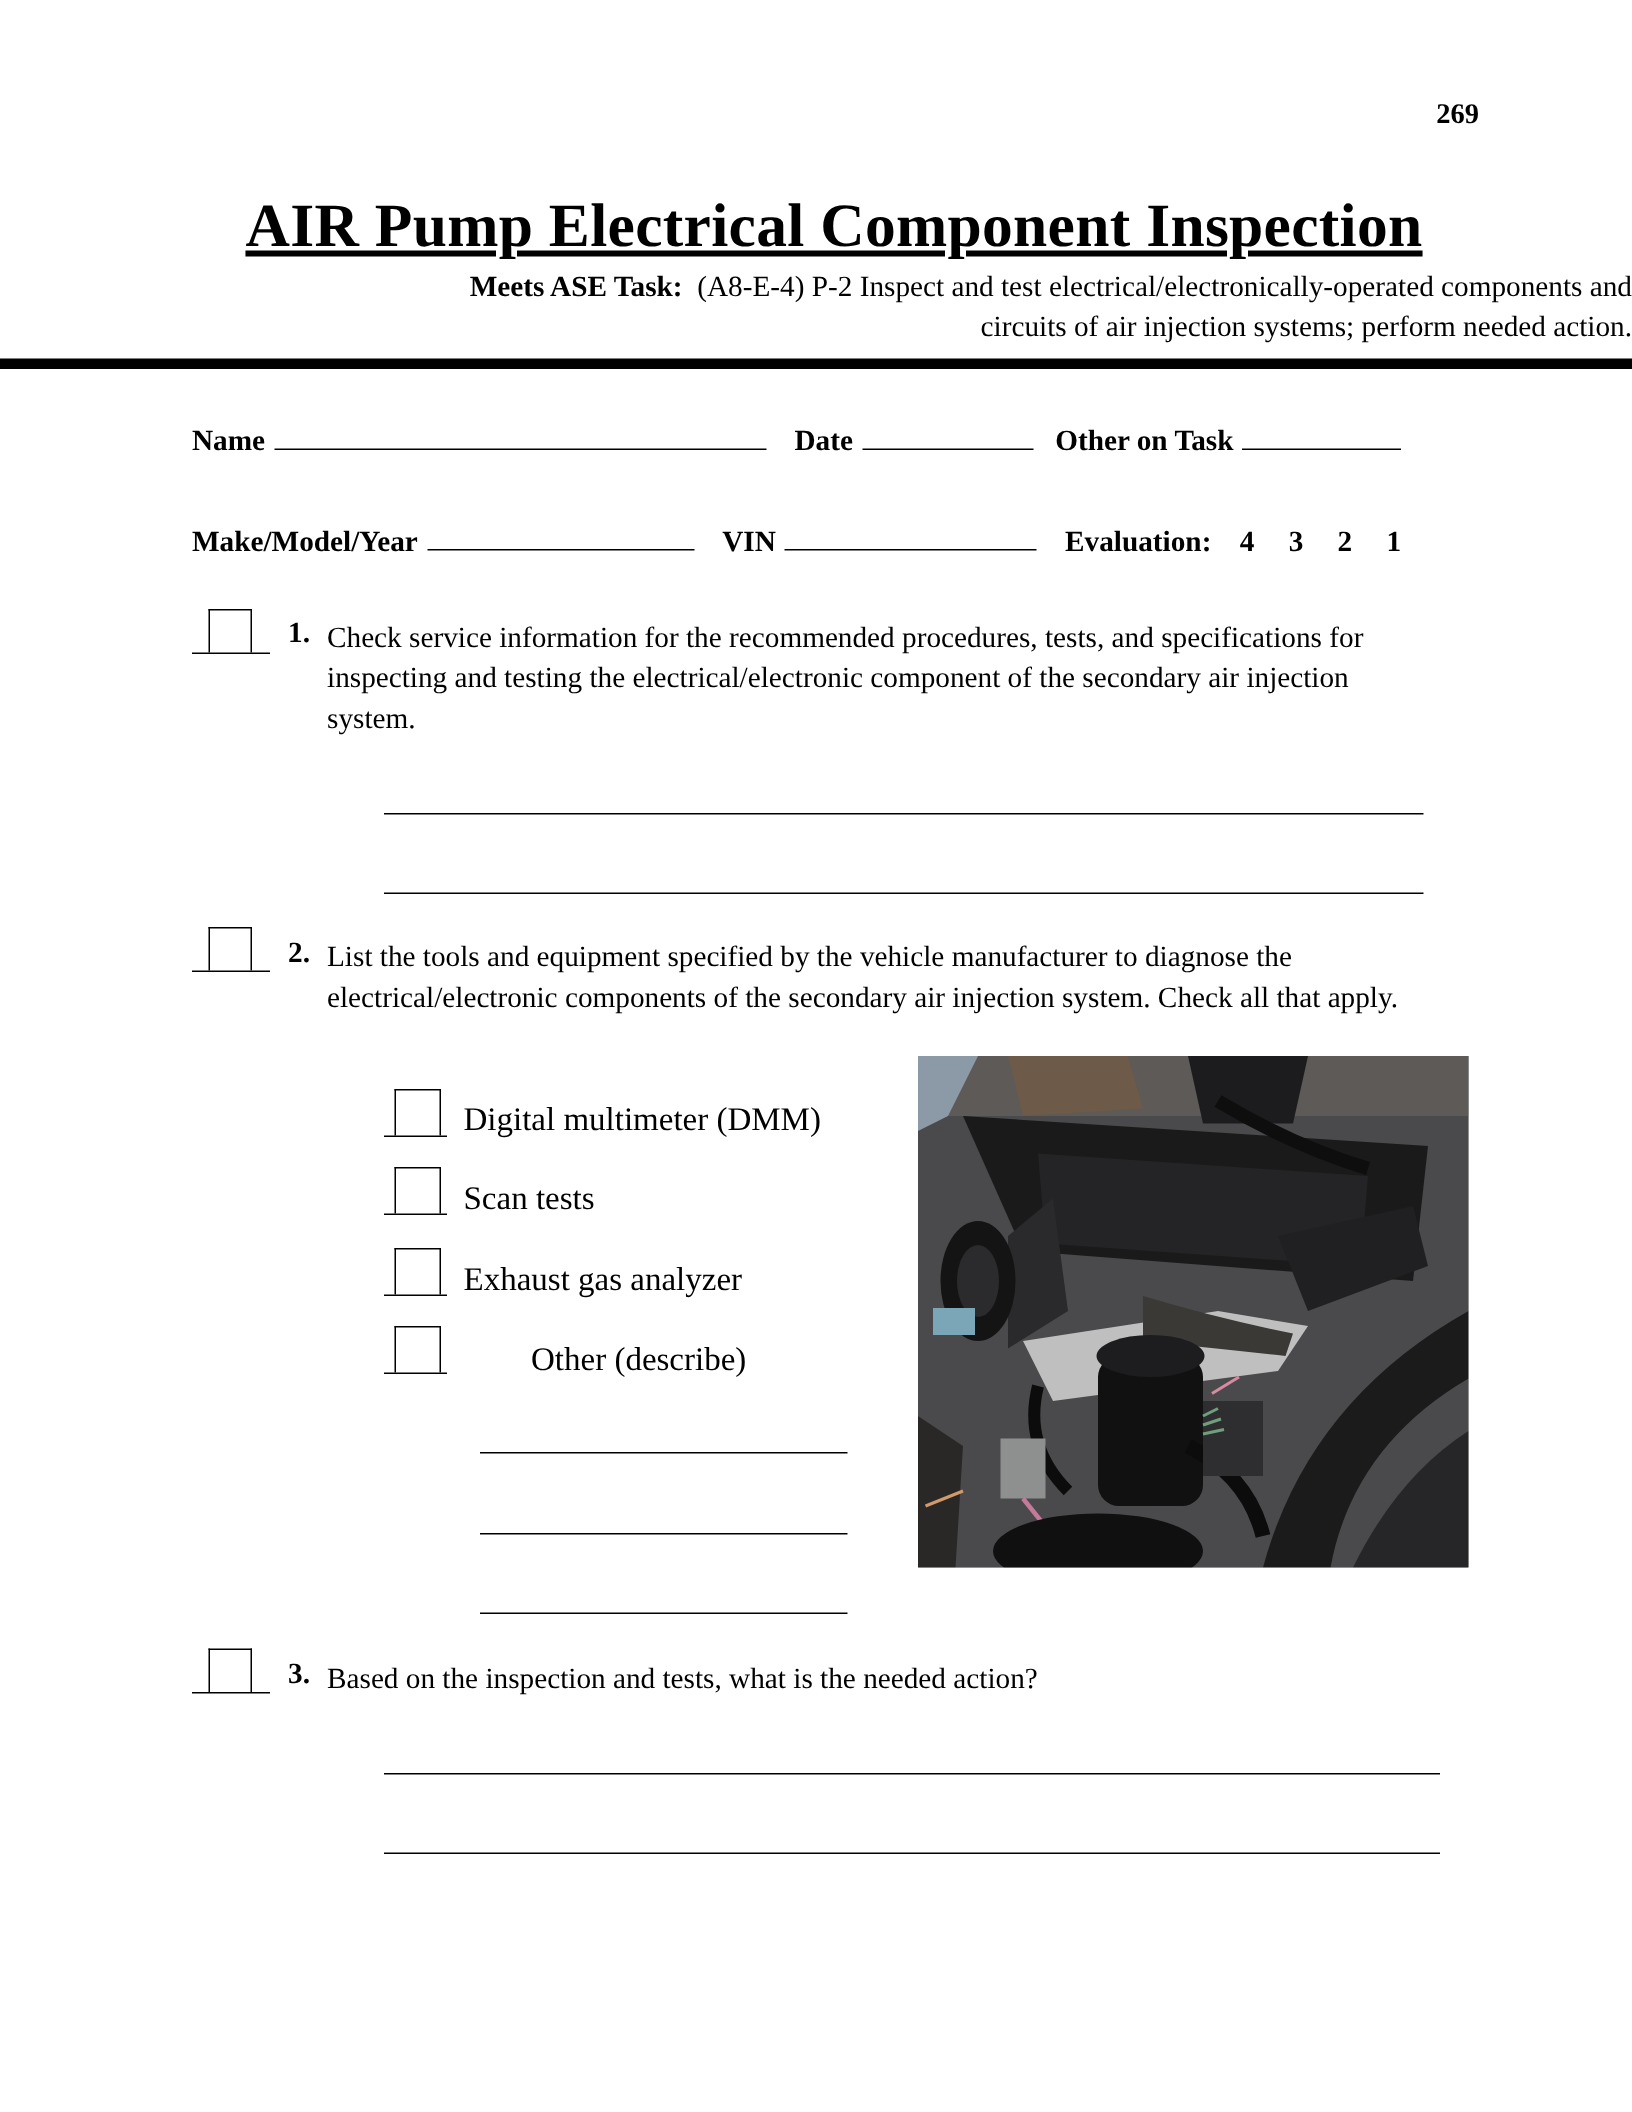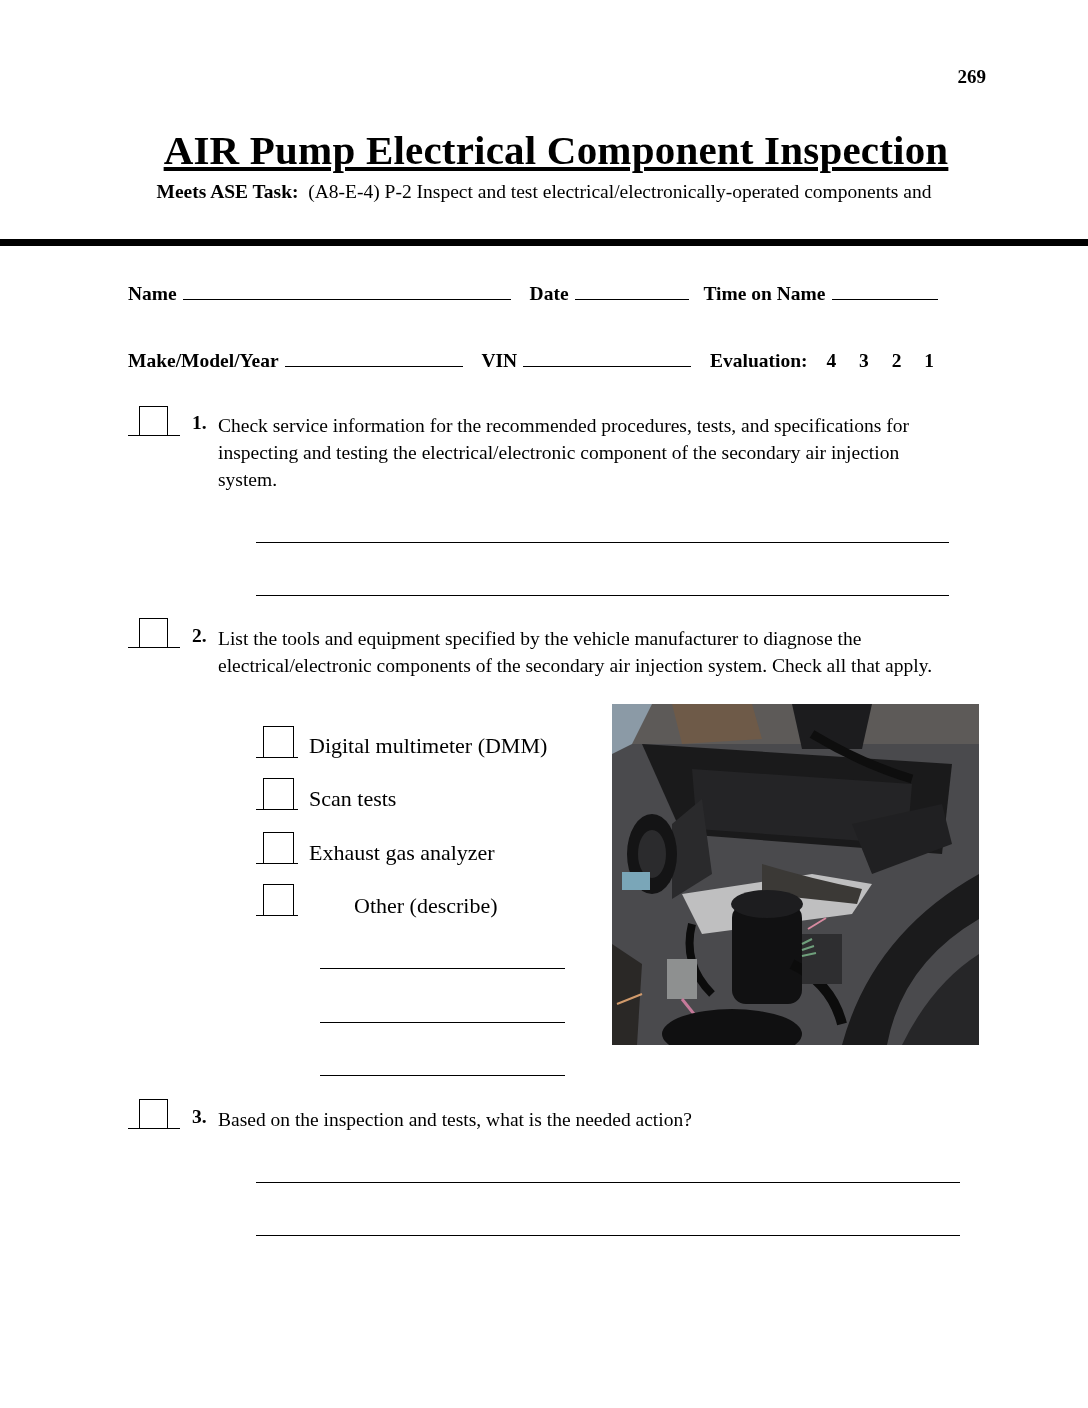--- a/index.html
+++ b/index.html
@@ -1,21 +1,21 @@
 <!DOCTYPE html>
 <html><head>
 <meta charset="utf-8">
 <style>
   html, body { margin:0; padding:0; background:#ffffff; }
   body { width:1088px; height:1408px; position:relative; overflow:hidden;
          font-family:"Liberation Serif","DejaVu Serif",serif; color:#000; }
   .abs { position:absolute; }
   .page-num { top:66px; right:102px; font-size:19px; font-weight:bold; }
   .title { top:126px; left:12px; width:1088px; text-align:center; font-size:41px; font-weight:bold; letter-spacing:0.2px;text-decoration:underline; }
-  .task { top:178px; left:0; width:1088px; text-align:center; font-size:19.5px; line-height:27px; }
+  .task { top:178px; left:0; width:1088px; text-align:right; font-size:19.5px; line-height:27px; }
   .task b { font-weight:bold; }
   .rule { top:239px; left:0; width:1088px; height:7px; background:#000; }
   .hdr-row { left:128px; font-size:19.5px; font-weight:bold; white-space:nowrap; }
   .hdr-row span { display:inline-block; }
   .blank { display:inline-block; border-bottom:1.6px solid #000; height:18px; vertical-align:baseline; margin-left:6px; }
   .eval-num { margin-left:18px; }
   .step-box { left:128px; width:52px; height:30px; }
   .step-box .line { position:absolute; left:0; bottom:0; width:52px; border-bottom:1.6px solid #000; }
   .step-box .sq { position:absolute; left:11px; bottom:1px; width:29px; height:29px; border:1.6px solid #000; border-bottom:none; box-sizing:border-box; }
   .step-num { font-size:19.5px; font-weight:bold; }
@@ -27,27 +27,28 @@
   .sub-label { left:309px; font-size:22px; }
   .photo { left:612px; top:704px; width:367px; height:341px; overflow:hidden; background:#3c3c3e; }
 </style>
 </head>
 <body>
 
 <div class="abs page-num">269</div>
 <div class="abs title">AIR Pump Electrical Component Inspection</div>
 <div class="abs task">
   <div><b>Meets ASE Task:</b>&nbsp; <span>(A8-E-4) P-2  Inspect and test electrical/electronically-operated components and</span></div>
+  <div>circuits of air injection systems; perform needed action.</div>
 </div>
 <div class="abs rule"></div>
 
 <div class="abs hdr-row" style="top:281px;">
   <span>Name</span><span class="blank" style="width:328px;"></span>
   <span style="margin-left:14px;">Date</span><span class="blank" style="width:114px;"></span>
-  <span style="margin-left:10px;">Time on Name</span><span class="blank" style="width:106px;"></span>
+  <span style="margin-left:10px;">Other on Task</span><span class="blank" style="width:106px;"></span>
 </div>
 
 <div class="abs hdr-row" style="top:348px;">
   <span>Make/Model/Year</span><span class="blank" style="width:178px;"></span>
   <span style="margin-left:14px;">VIN</span><span class="blank" style="width:168px;"></span>
   <span style="margin-left:14px;">Evaluation:</span>
   <span class="eval-num" style="margin-left:14px;">4</span>
   <span class="eval-num">3</span>
   <span class="eval-num">2</span>
   <span class="eval-num">1</span>

